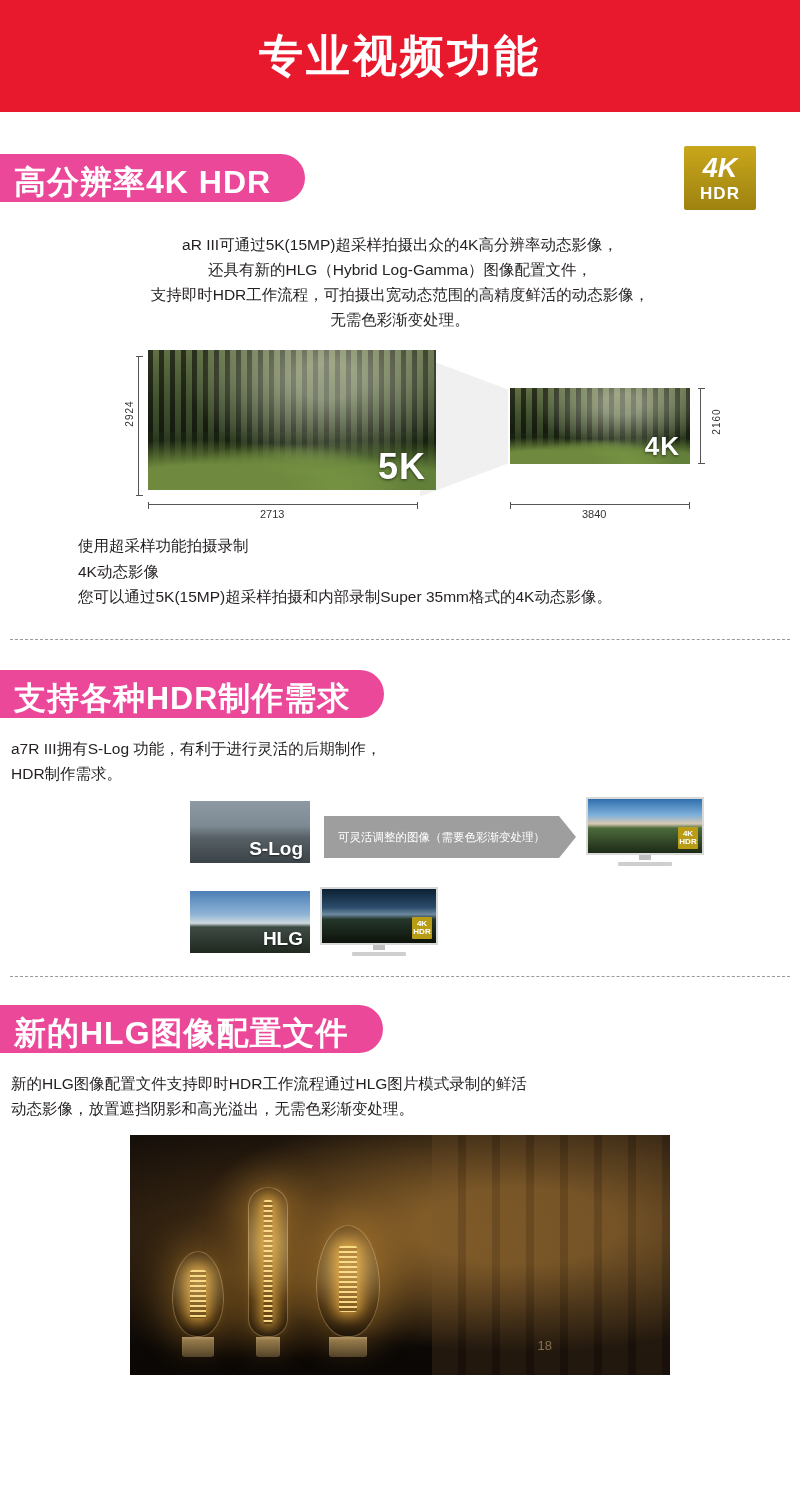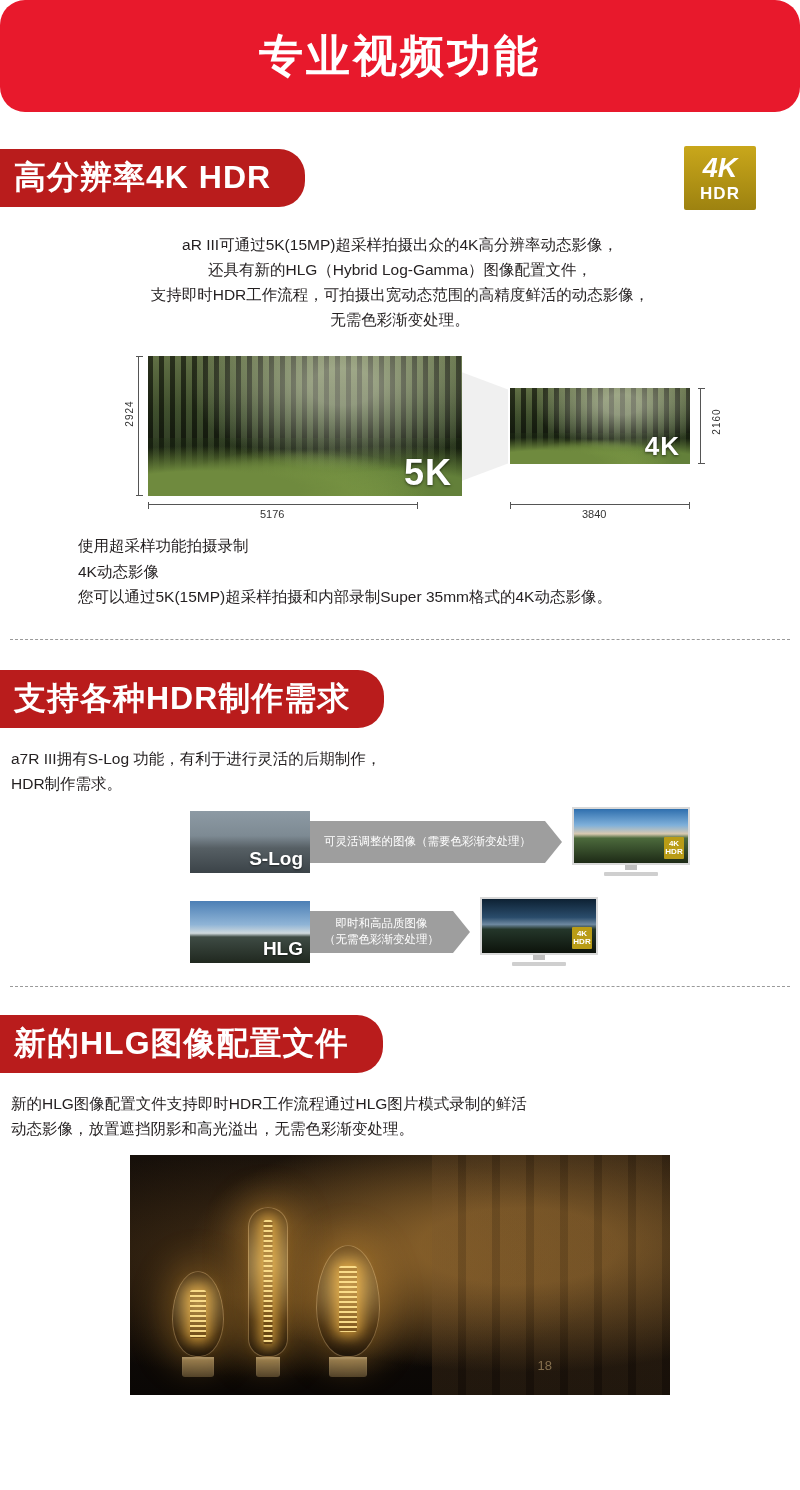--- a/index.html
+++ b/index.html
@@ -13,43 +13,42 @@
     overflow: hidden;
   }
 
   
   .banner {
     background: #e8192c;
     height: 112px;
     display: flex;
     align-items: center;
     justify-content: center;
-    border-radius: 25px;
   }
   .banner-title {
     color: #ffffff;
     font-size: 44px;
     font-weight: bold;
     letter-spacing: 3px;
   }
 
   
   .pill-row {
     position: relative;
     display: flex;
     align-items: center;
     justify-content: space-between;
   }
   .pill {
-    background: #b91c1c;
+    background: #ec4899;
     color: #fff;
     font-size: 32px;
     font-weight: bold;
     letter-spacing: 1px;
-    padding: 8px 34px 10px 14px;
+    padding: 8px 34px 0 14px;
     border-top-right-radius: 26px;
     border-bottom-right-radius: 26px;
     display: inline-block;
     line-height: 1.25;
   }
 
   
   .badge4k {
     width: 72px;
     height: 64px;
@@ -205,21 +204,21 @@
     font-size: 19px;
     font-weight: 600;
     text-shadow: 0 1px 2px rgba(0,0,0,.55);
     margin-left: 28px;
   }
   .arrow {
     flex: 0 0 auto;
     position: relative;
     height: 31px;
     display: flex;
-    align-items: center;
+    margin-left: 14px;
   }
   .arrow-body {
     background: #9e9e9e;
     color: #fff;
     height: 42px;
     display: flex;
     flex-direction: column;
     align-items: center;
     justify-content: center;
     font-size: 11.5px;
@@ -372,39 +371,39 @@
   </div>
 
   <div class="fig1">
 
     <div class="label-v" style="left:-4px; top:62px;">2924</div>
     <div class="tick-v" style="left:18px; top:10px; height:140px;"></div>
 
     <div class="funnel" style="left:300px; top:10px; width:88px; height:140px;
                 clip-path: polygon(0 0, 100% 33px, 100% 107px, 0 100%);"></div>
 
-    <div class="forest" style="left:28px; top:10px; width:314px; height:140px;">
+    <div class="forest" style="left:28px; top:4px; width:288px; height:140px;">
       <div class="trees"></div>
       <div class="moss"></div>
       <div class="glow"></div>
       <div class="cap">5K</div>
     </div>
 
     <div class="forest" style="left:390px; top:42px; width:180px; height:76px;">
       <div class="trees"></div>
       <div class="moss"></div>
       <div class="glow"></div>
       <div class="cap" style="font-size:26px;">4K</div>
     </div>
 
     <div class="tick-v" style="left:580px; top:42px; height:76px;"></div>
     <div class="label-v" style="left:583px; top:70px;">2160</div>
 
     <div class="tick-h" style="left:28px; top:158px; width:270px;"></div>
-    <div class="label-h" style="left:140px; top:162px;">5176</div>
+    <div class="label-h" style="left:140px; top:162px;">2713</div>
 
     <div class="tick-h" style="left:390px; top:158px; width:180px;"></div>
     <div class="label-h" style="left:462px; top:162px;">3840</div>
   </div>
 
   <div class="body-text" style="margin:12px 0 0 78px;">
     <div>使用超采样功能拍摄录制</div>
     <div>4K动态影像</div>
     <div>您可以通过5K(15MP)超采样拍摄和内部录制Super 35mm格式的4K动态影像。</div>
   </div>
@@ -443,27 +442,20 @@
         </div>
         <div class="tv-neck"></div>
         <div class="tv-stand"></div>
       </div>
     </div>
 
     <div class="flow-row">
       <div class="thumb hlg">
         <div class="tcap">HLG</div>
       </div>
-      <div class="arrow">
-        <div class="arrow-body">
-          <span>即时和高品质图像</span>
-          <span>（无需色彩渐变处理）</span>
-        </div>
-        <div class="arrow-tip"></div>
-      </div>
       <div class="tv">
         <div class="tv-screen night">
           <div class="tv-badge">
             <span>4K</span>
             <span>HDR</span>
           </div>
         </div>
         <div class="tv-neck"></div>
         <div class="tv-stand"></div>
       </div>

